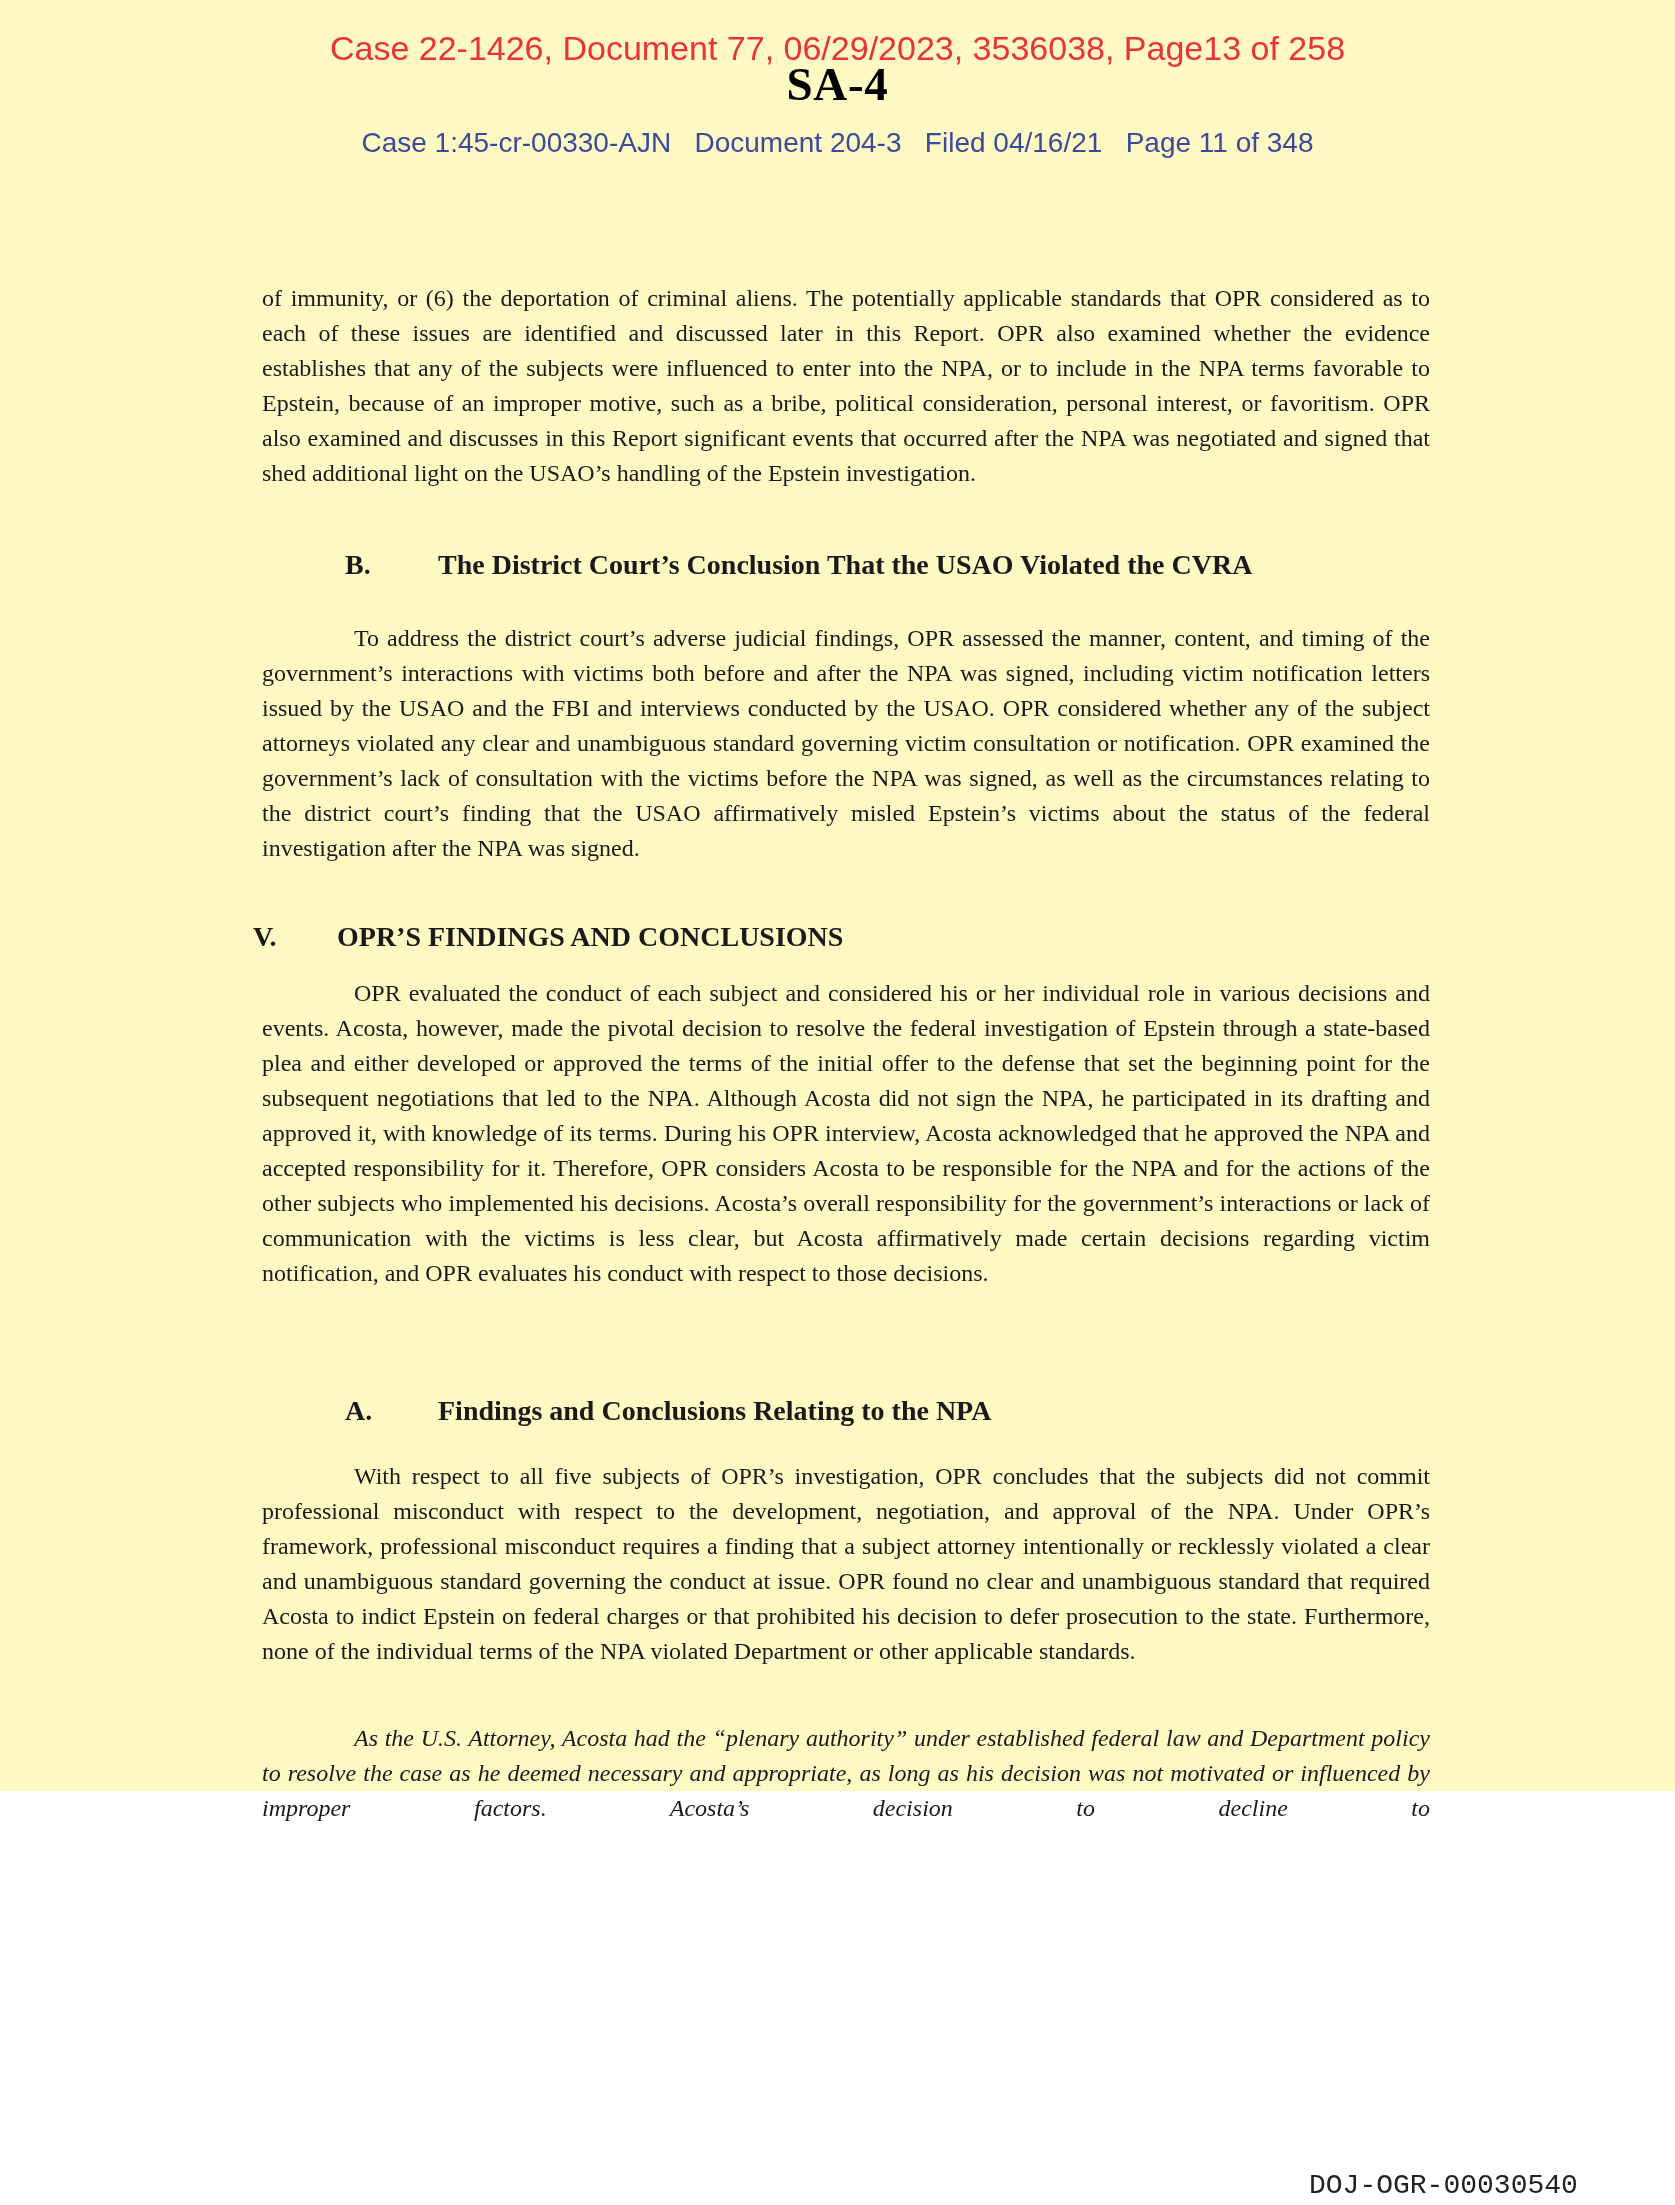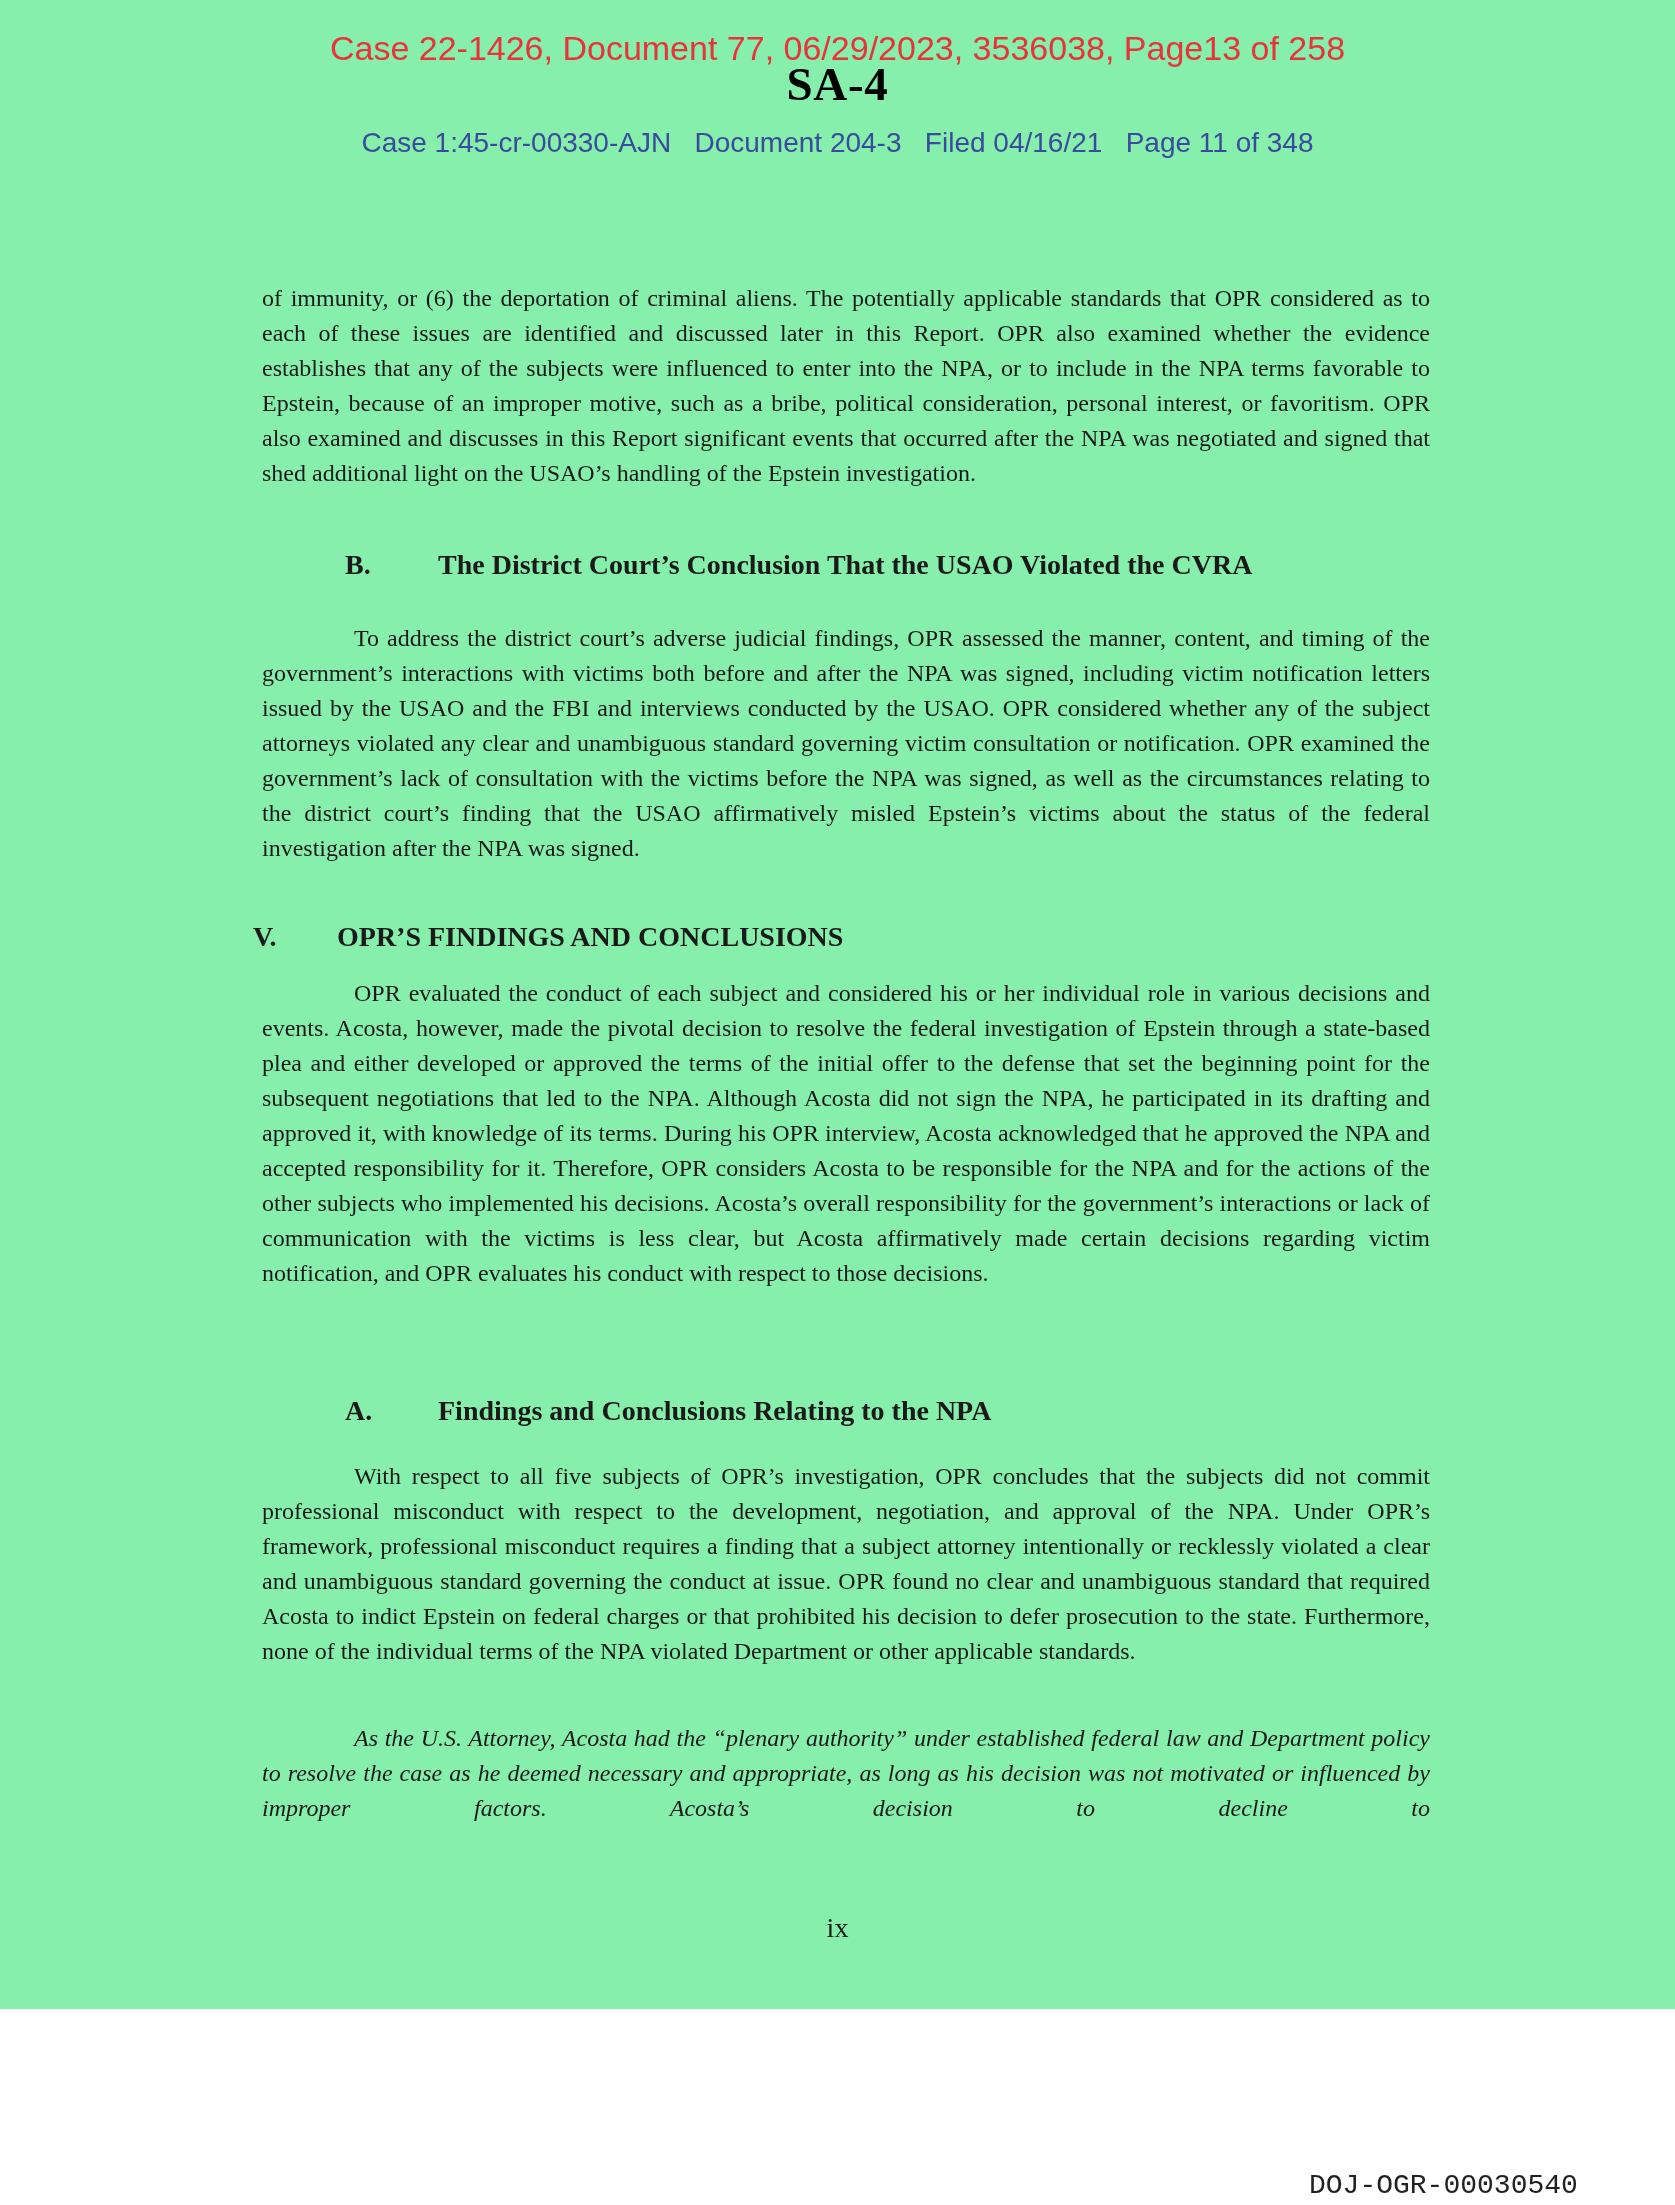--- a/index.html
+++ b/index.html
@@ -1,17 +1,17 @@
 <!DOCTYPE html>
 <html style="font-size:10.5px"><head>
 <meta charset="utf-8">
 <style>
   html, body { margin: 0; padding: 0; background: #ffffff; }
   body { width: 1675px; height: 2205px; position: relative; overflow: hidden; }
-  .page { position: absolute; left: 0; top: 0; width: 1675px; height: 2009px; background: #86efac; }
+  .page { position: absolute; left: 0; top: 0; width: 1675px; height: 1791px; background: #fef9c3; }
 
   .stamp-red {
     position: absolute; left: 0; width: 1675px; top: 29px;
     text-align: center;
     font-family: "Liberation Sans", sans-serif;
     font-size: 34px; line-height: 39px;
     color: #e8333a;
     white-space: nowrap;
   }
   .stamp-sa {
@@ -97,17 +97,16 @@
 
   <div class="heading" style="left:345px; top:1393px; width:1077px;">
     <span class="label">A.</span>
     <span class="title" style="left:93px;">Findings and Conclusions Relating to the NPA</span>
   </div>
 
   <p class="text indent" style="top:1450px;">With respect to all five subjects of OPR’s investigation, OPR concludes that the subjects did not commit professional misconduct with respect to the development, negotiation, and approval of the NPA.  Under OPR’s framework, professional misconduct requires a finding that a subject attorney intentionally or recklessly violated a clear and unambiguous standard governing the conduct at issue.  OPR found no clear and unambiguous standard that required Acosta to indict Epstein on federal charges or that prohibited his decision to defer prosecution to the state. Furthermore, none of the individual terms of the NPA violated Department or other applicable standards.</p>
 
   <p class="text indent" style="top:1712px; text-align-last: justify; font-style: italic;">As the U.S. Attorney, Acosta had the “plenary authority” under established federal law and Department policy to resolve the case as he deemed necessary and appropriate, as long as his decision was not motivated or influenced by improper factors.  Acosta’s decision to decline to</p>
 
-  <div class="page-num">ix</div>
   <div class="bates">DOJ-OGR-00030540</div>
 
 </div>
 
 
 </body></html>

